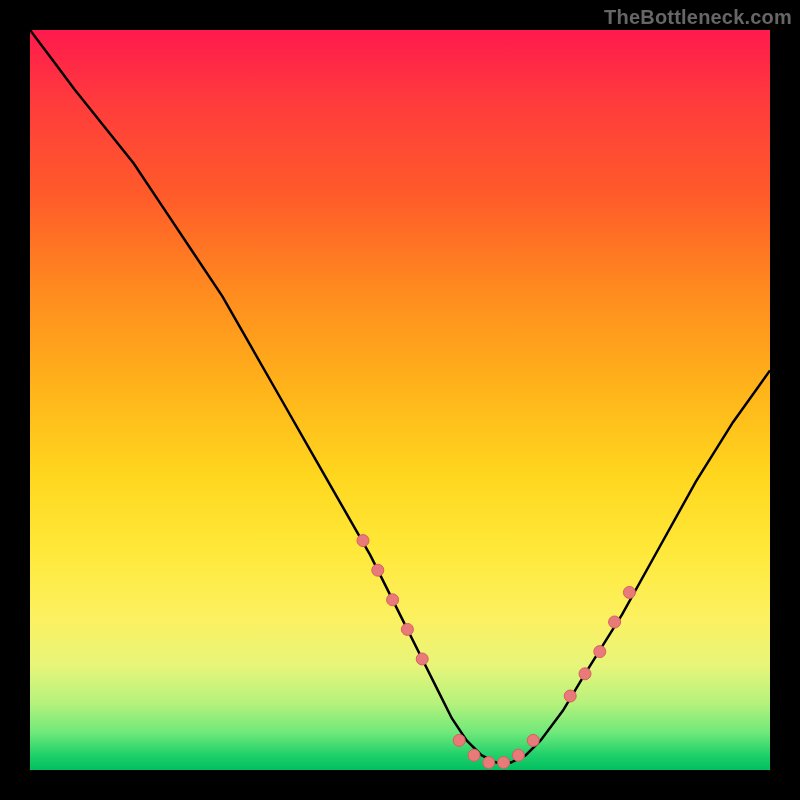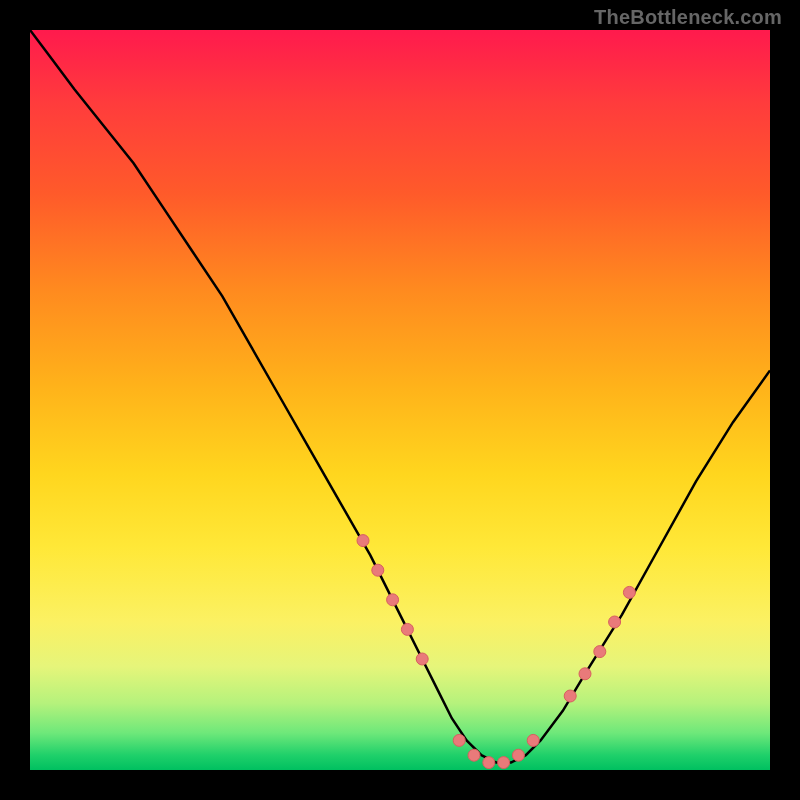--- a/index.html
+++ b/index.html
@@ -14,21 +14,21 @@
       #ffb21a 48%,
       #ffd61e 60%,
       #ffe838 70%,
       #fbf163 80%,
       #e6f57a 86%,
       #b5f27c 91%,
       #6ee87a 95%,
       #1fd06a 98%,
       #00c060 100%)}
   .curve{position:absolute;left:0;top:0}
-  .watermark{position:absolute;top:6px;right:18px;color:#666;font-size:20px;font-weight:600;letter-spacing:.2px}
+  .watermark{position:absolute;top:6px;right:8px;color:#666;font-size:20px;font-weight:600;letter-spacing:.2px}
 </style>
 </head>
 <body>
 <div class="stage">
 
   <div class="watermark">TheBottleneck.com</div>
 
   <div class="plot">
     <div class="grad"></div>
     <svg class="curve" width="740" height="740" viewBox="0 0 740 740">

